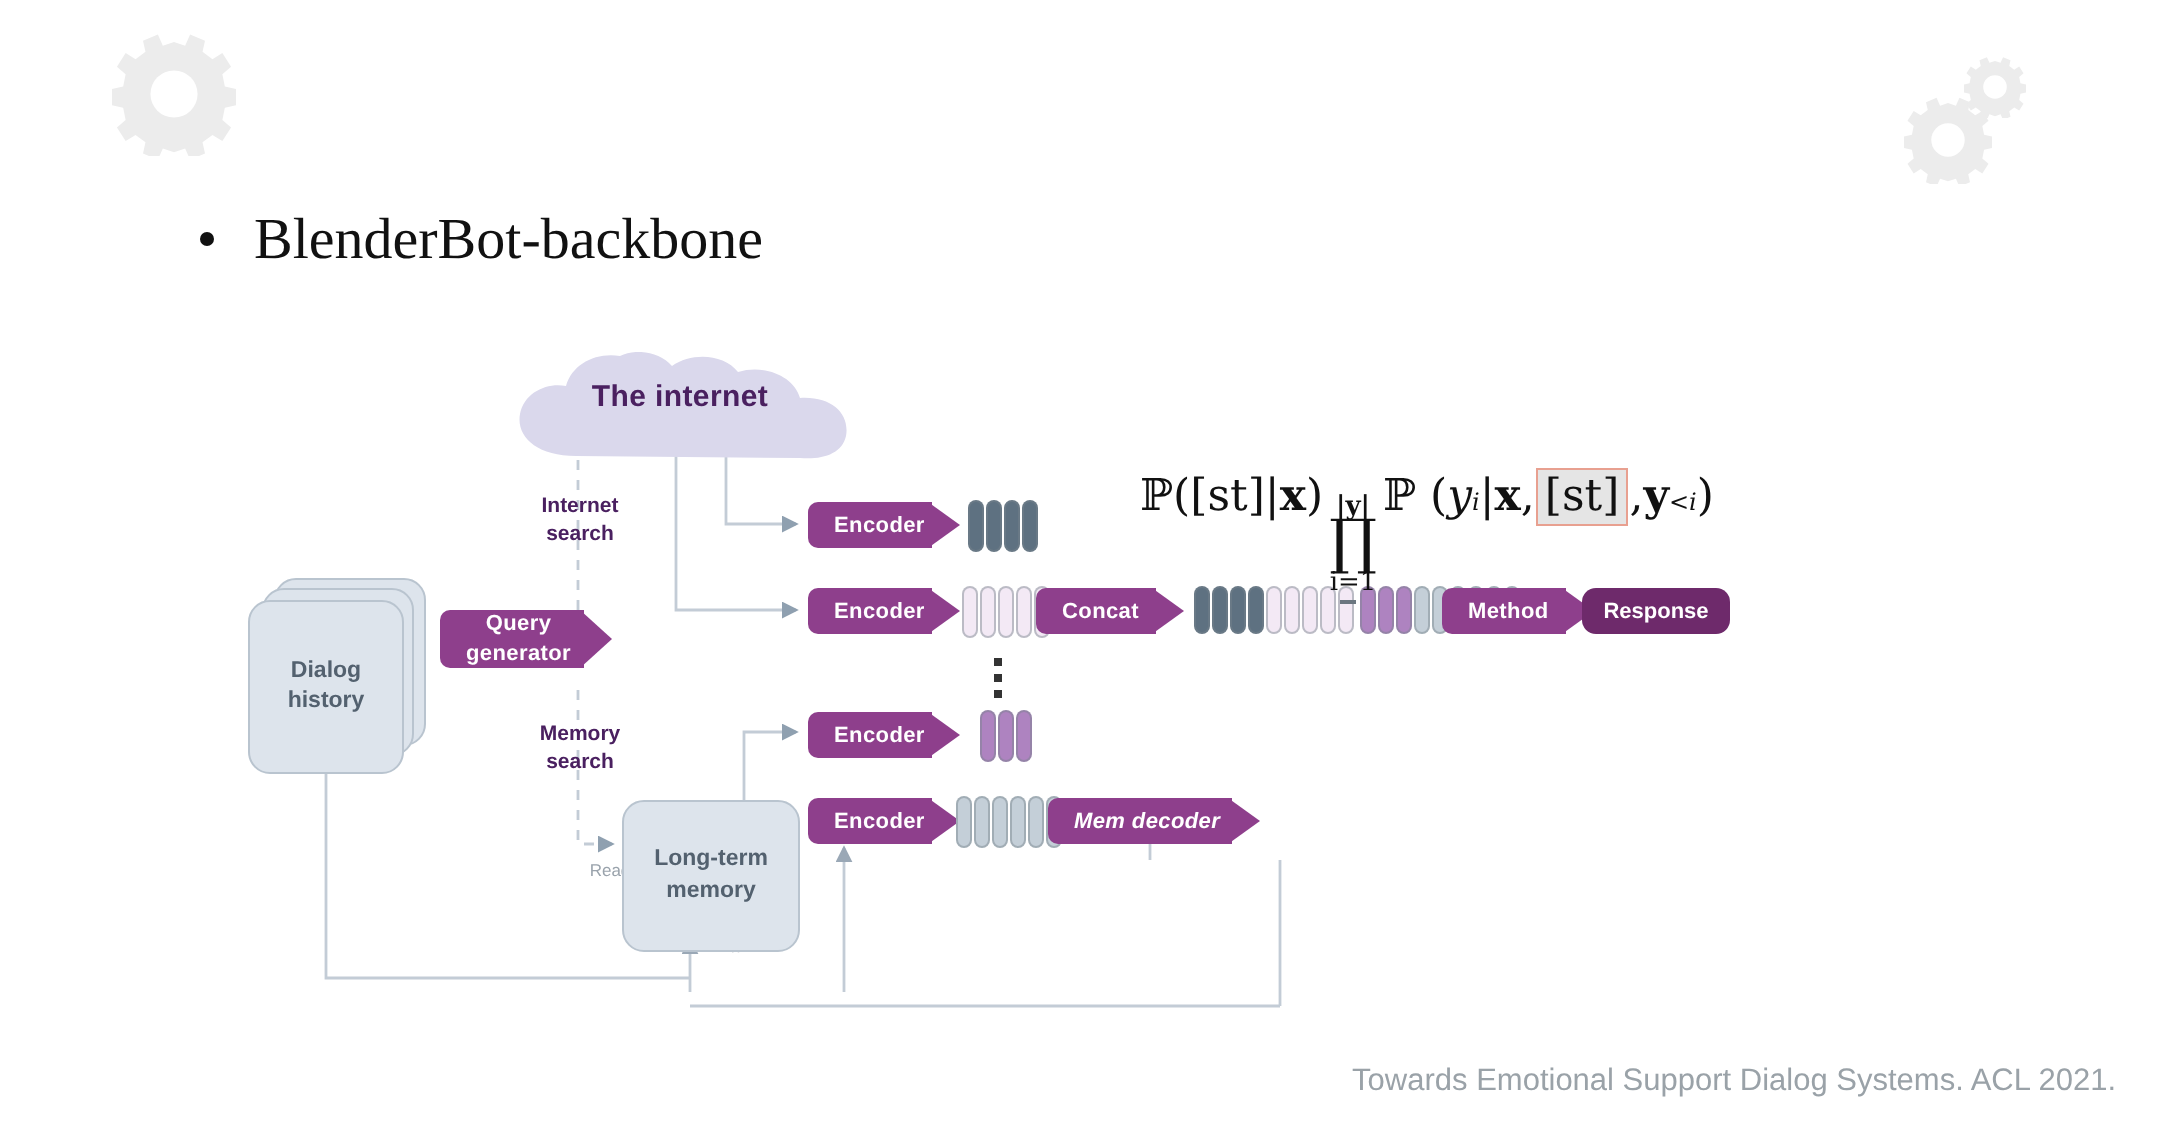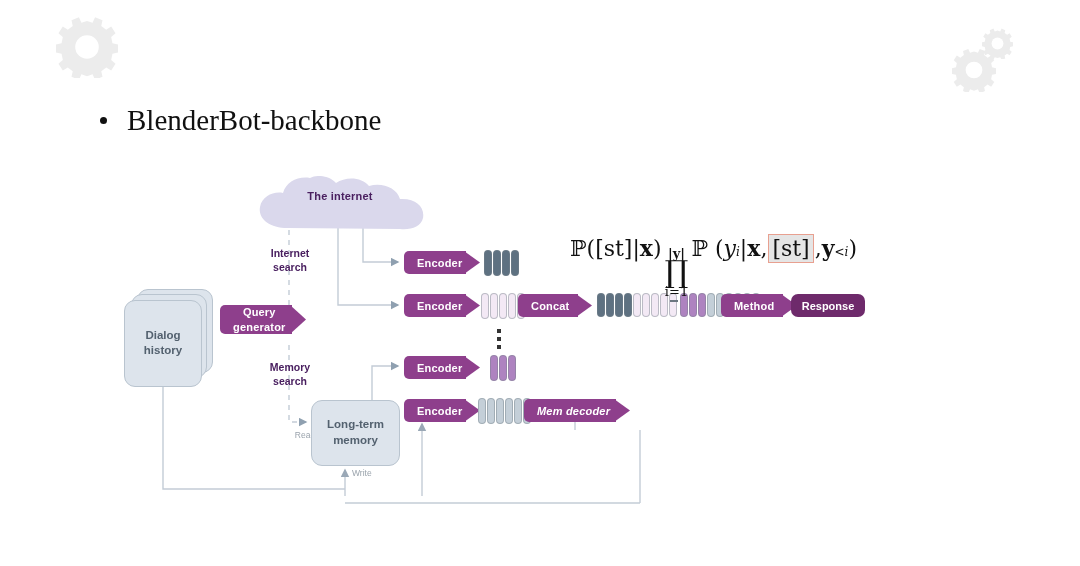--- a/index.html
+++ b/index.html
@@ -50,21 +50,21 @@
   #diagram {
     position: absolute;
     left: 0; top: 0; width: 1080px; height: 566px;
   }
   #diagram .node { position: absolute; }
 
   
   .cloud-label {
     position: absolute; left: 0; right: 0; top: 14px;
     text-align: center;
-    font-size: 11px; font-weight: bold; color: #4a2060;
+    font-size: 15px; font-weight: bold; color: #4a2060;
     letter-spacing: .2px;
   }
 
   
   .card {
     position: absolute;
     border: 1.5px solid #b9c4cf;
     background: #dde4ec;
     border-radius: 11px;
   }
@@ -257,21 +257,21 @@
     </div>
 
     <div class="edge-label" style="left:250px; top:361px; width:80px;">
       <span>Memory</span><br><span>search</span>
     </div>
 
     <div class="edge-label small" style="left:285px; top:430px; width:40px;">Read</div>
 
     <div class="edge-label small" style="left:352px; top:468px; width:40px; text-align:left;">Write</div>
 
-    <div class="card" style="left:311px; top:400px; width:89px; height:66px;">
+    <div class="card" style="left:311px; top:400px; width:89px; height:76px;">
       <div class="card-label"><span>Long-term</span><br><span>memory</span></div>
     </div>
 
     <div class="chev" style="left:404px; top:251px; width:62px; height:23px;">
       <span class="tip"></span>
       <span style="position:relative;z-index:2;">Encoder</span>
     </div>
     <div class="tokens" id="tk1" style="left:484px; top:250px;">
         <span class="tok" style="background: rgb(94, 113, 129); height: 26px;"></span>
         <span class="tok" style="background: rgb(94, 113, 129); height: 26px;"></span>
@@ -384,14 +384,15 @@
       <span>|</span>
       <span class="bold">x</span>
       <span>, </span>
       <span id="box-st">[st]</span>
       <span>, </span>
       <span class="bold">y</span>
       <sub style="font-style:italic;">&lt;i</sub>
       <span>)</span>
   </div>
 
+  <div id="footer">Towards Emotional Support Dialog Systems. ACL 2021.</div>
 
 </div>
 
 </body></html>

